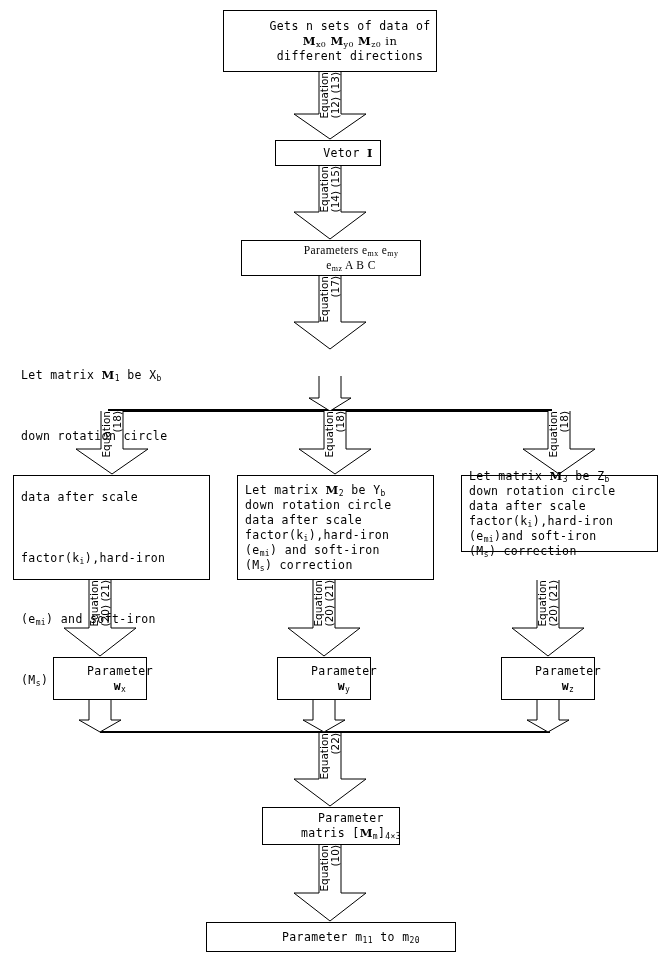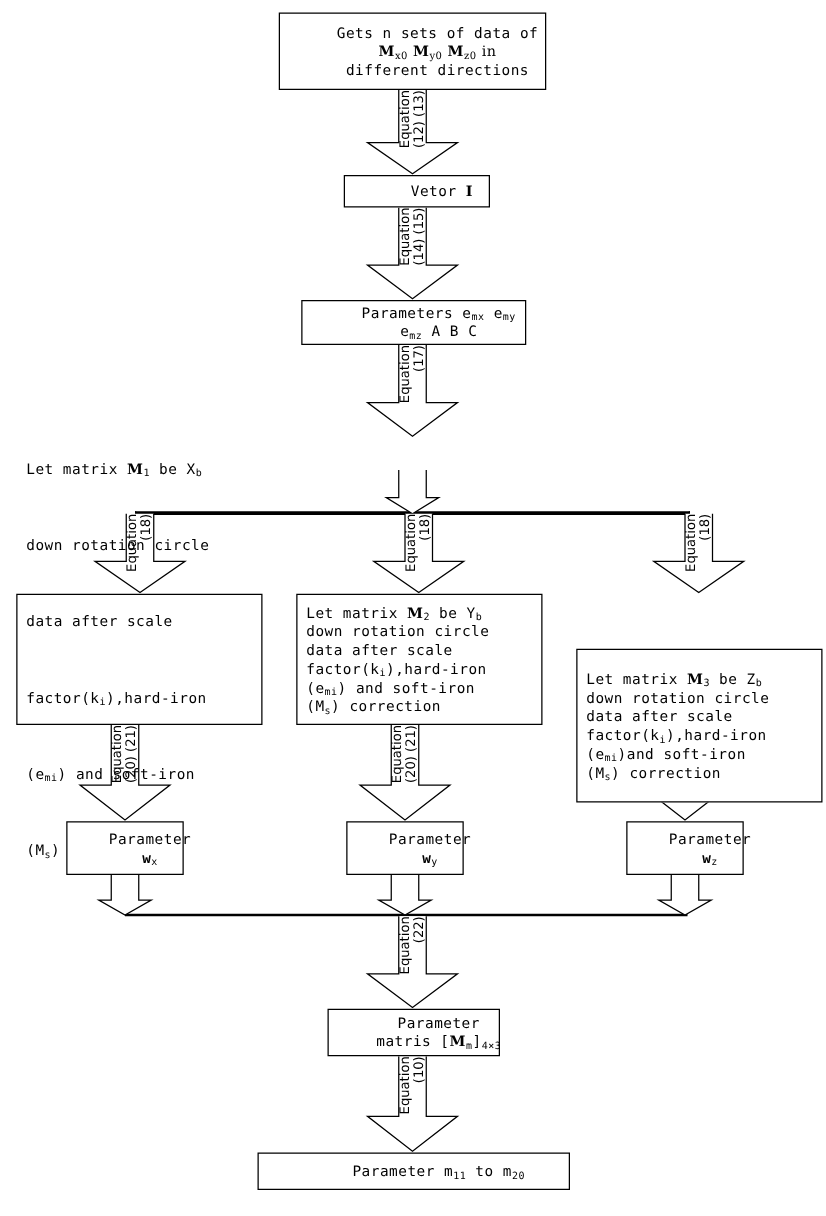--- a/index.html
+++ b/index.html
@@ -82,35 +82,35 @@
   <div class="arrow" style="left:294px;top:72px;width:72px;height:68px;">
     <svg width="72" height="68" viewBox="0 0 72 68">
       <path d="M25,0 L25,42 L0,42 L36,67 L72,42 L47,42 L47,0" fill="#ffffff" stroke="#000000" stroke-width="1"></path>
     </svg>
     <div class="eqlabel">
       <span>Equation</span>
       <span class="n">(12) (13)</span>
     </div>
   </div>
 
-  <div class="box" style="left:275px;top:140px;width:117px;height:26px;text-align:right;">
+  <div class="box" style="left:275px;top:140px;width:106px;height:26px;text-align:right;">
     <div class="ln">Vetor <span class="bold ser">I</span></div>
   </div>
 
   <div class="arrow" style="left:294px;top:166px;width:72px;height:74px;">
     <svg width="72" height="74" viewBox="0 0 72 74">
       <path d="M25,0 L25,46 L0,46 L36,73 L72,46 L47,46 L47,0" fill="#ffffff" stroke="#000000" stroke-width="1"></path>
     </svg>
     <div class="eqlabel">
       <span>Equation</span>
       <span class="n">(14) (15)</span>
     </div>
   </div>
 
-  <div class="box" style="left:241px;top:240px;width:180px;height:36px;">
+  <div class="box" style="left:241px;top:240px;width:180px;height:36px;font-family:Liberation Serif, serif;">
     <div class="ln">Parameters e<sub>mx</sub> e<sub>my</sub></div>
     <div class="ln">e<sub>mz</sub> A B C</div>
   </div>
 
   <div class="arrow" style="left:294px;top:276px;width:72px;height:74px;">
     <svg width="72" height="74" viewBox="0 0 72 74">
       <path d="M25,0 L25,46 L0,46 L36,73 L72,46 L47,46 L47,0" fill="#ffffff" stroke="#000000" stroke-width="1"></path>
     </svg>
     <div class="eqlabel">
       <span>Equation</span>
@@ -171,21 +171,21 @@
 
   <div class="box lead" style="left:237px;top:475px;width:197px;height:105px;">
     <div class="ln">Let matrix <span class="bold ser">M</span><sub>2</sub> be Y<sub>b</sub></div>
     <div class="ln">down rotation circle</div>
     <div class="ln">data after scale</div>
     <div class="ln">factor(k<sub>i</sub>),hard-iron</div>
     <div class="ln">(e<sub>mi</sub>) and soft-iron</div>
     <div class="ln">(M<sub>s</sub>) correction</div>
   </div>
 
-  <div class="box lead" style="left:461px;top:475px;width:197px;height:123px;margin-top:44px;">
+  <div class="box lead" style="left:461px;top:475px;width:197px;height:77px;">
     <div class="ln">Let matrix <span class="bold ser">M</span><sub>3</sub> be Z<sub>b</sub></div>
     <div class="ln">down rotation circle</div>
     <div class="ln">data after scale</div>
     <div class="ln">factor(k<sub>i</sub>),hard-iron</div>
     <div class="ln">(e<sub>mi</sub>)and soft-iron</div>
     <div class="ln">(M<sub>s</sub>) correction</div>
   </div>
 
   <div class="arrow" style="left:64px;top:580px;width:72px;height:77px;">
     <svg width="72" height="77" viewBox="0 0 72 77">

